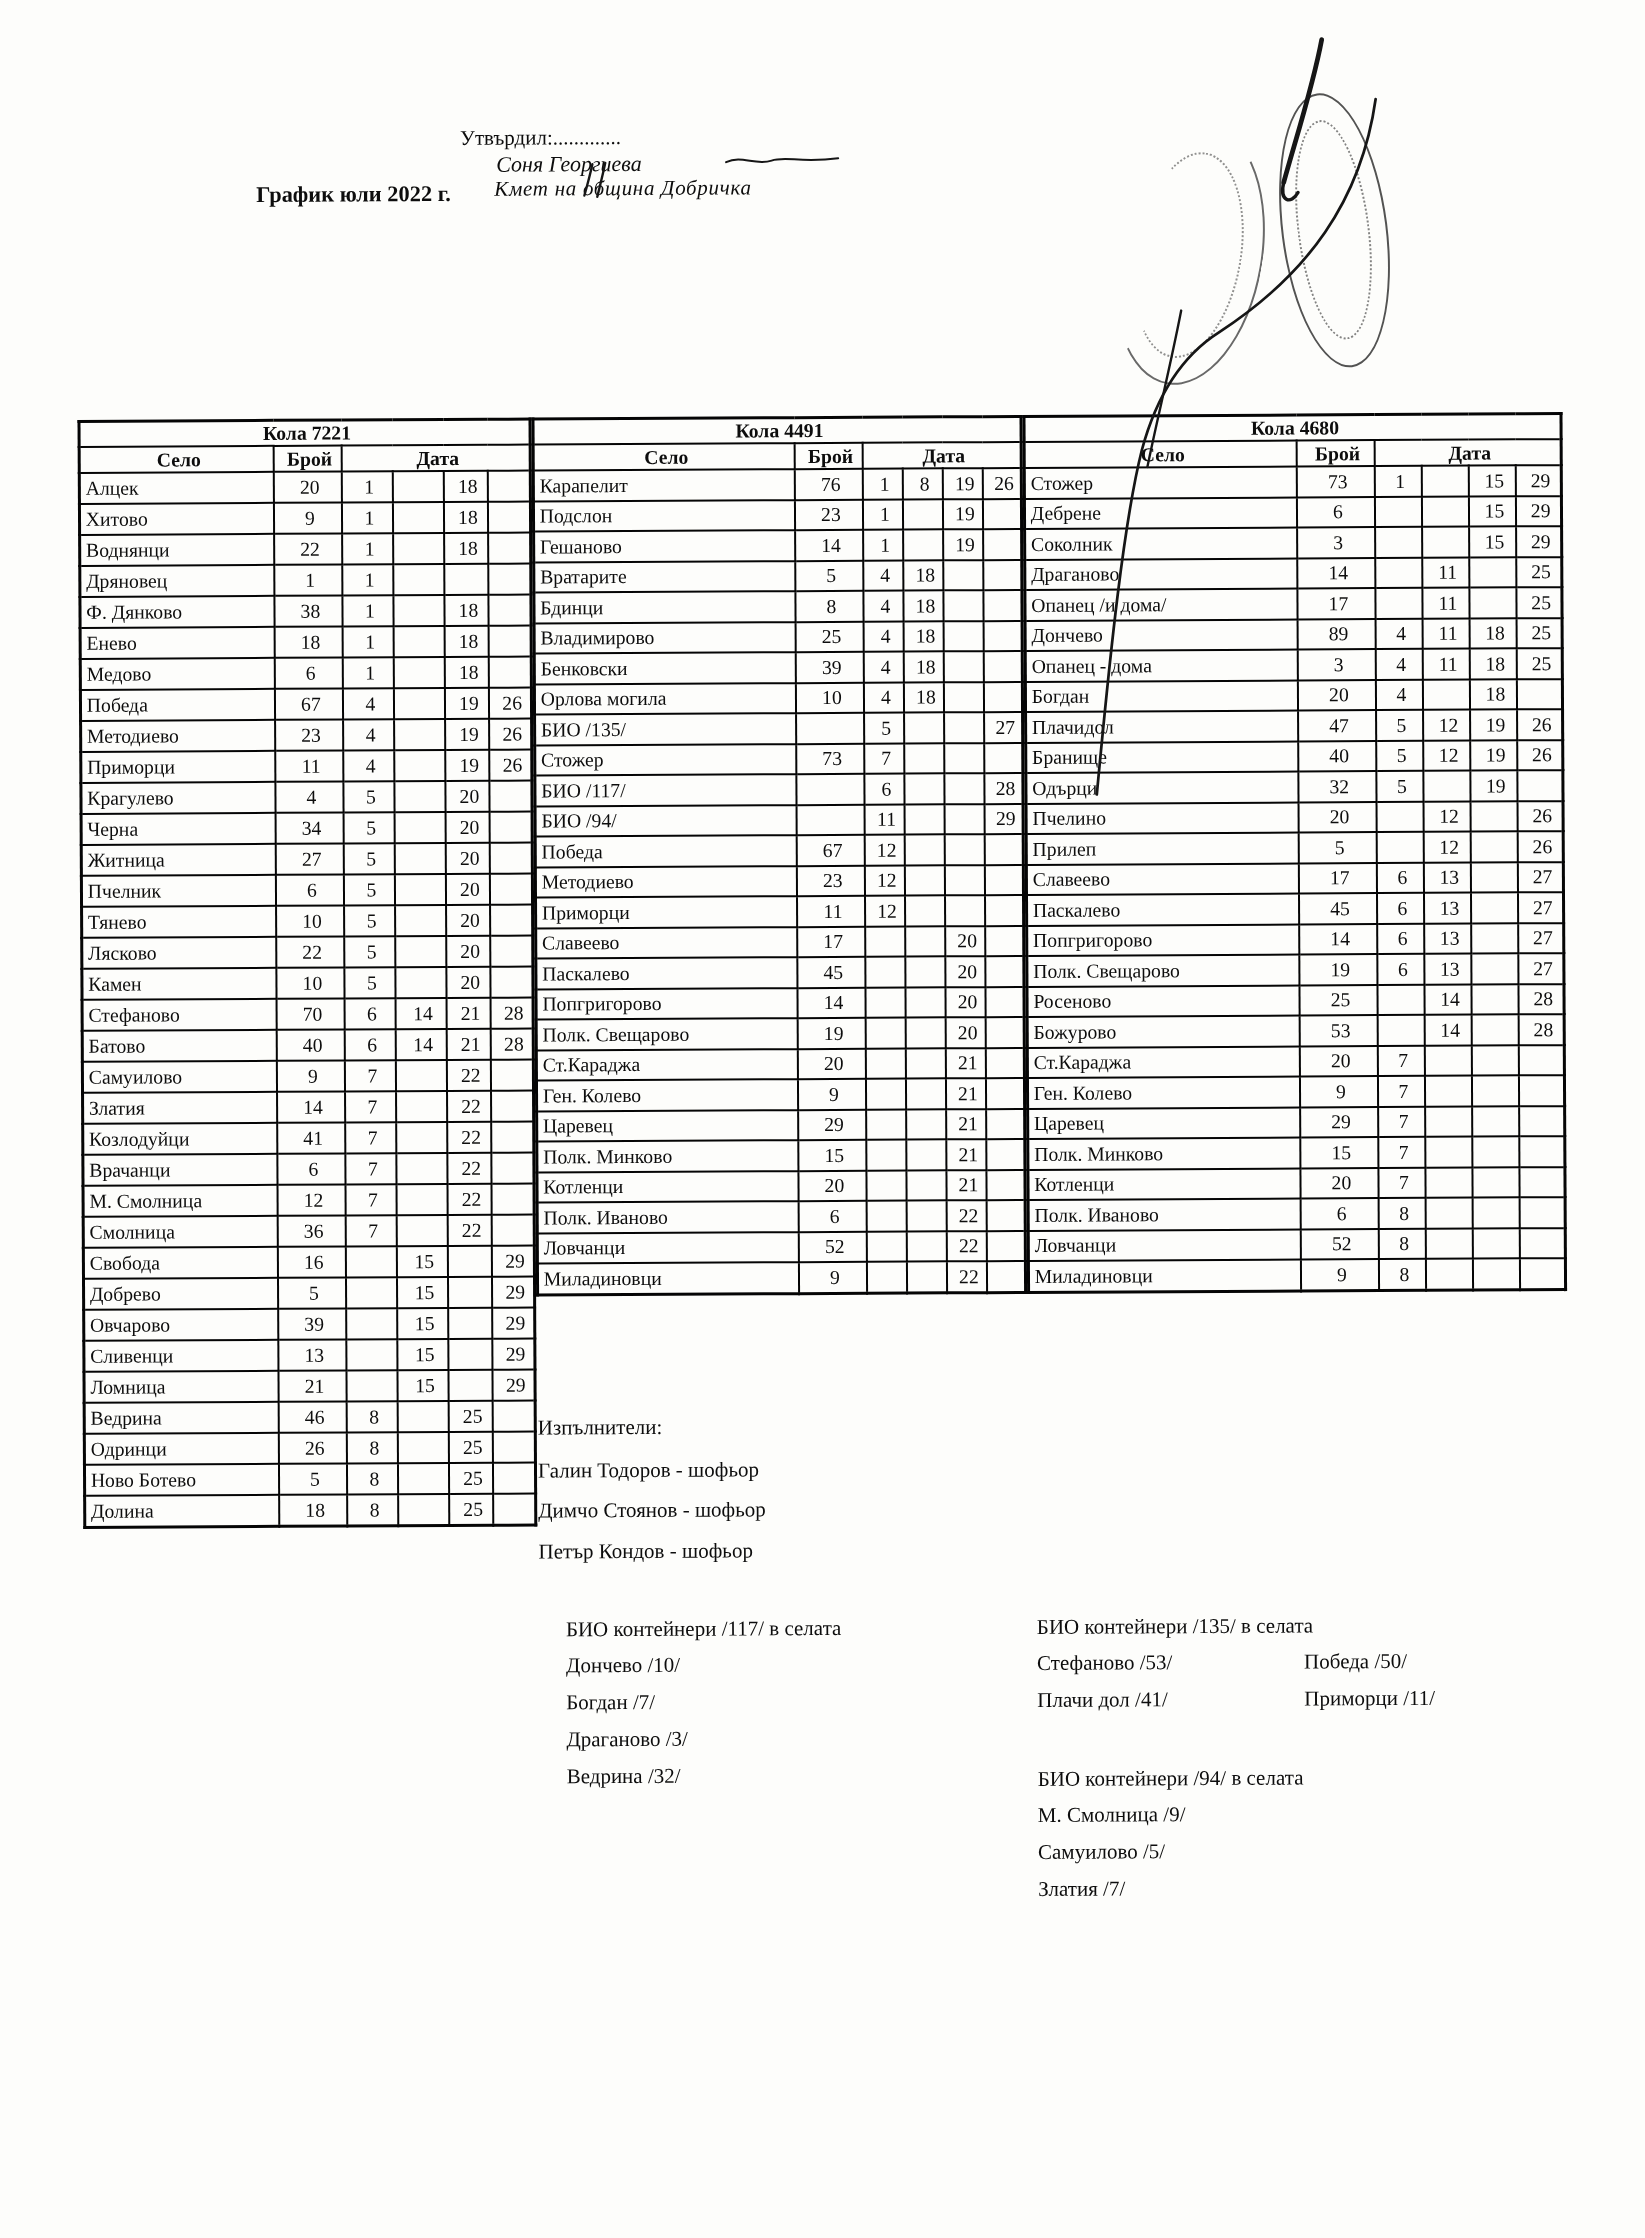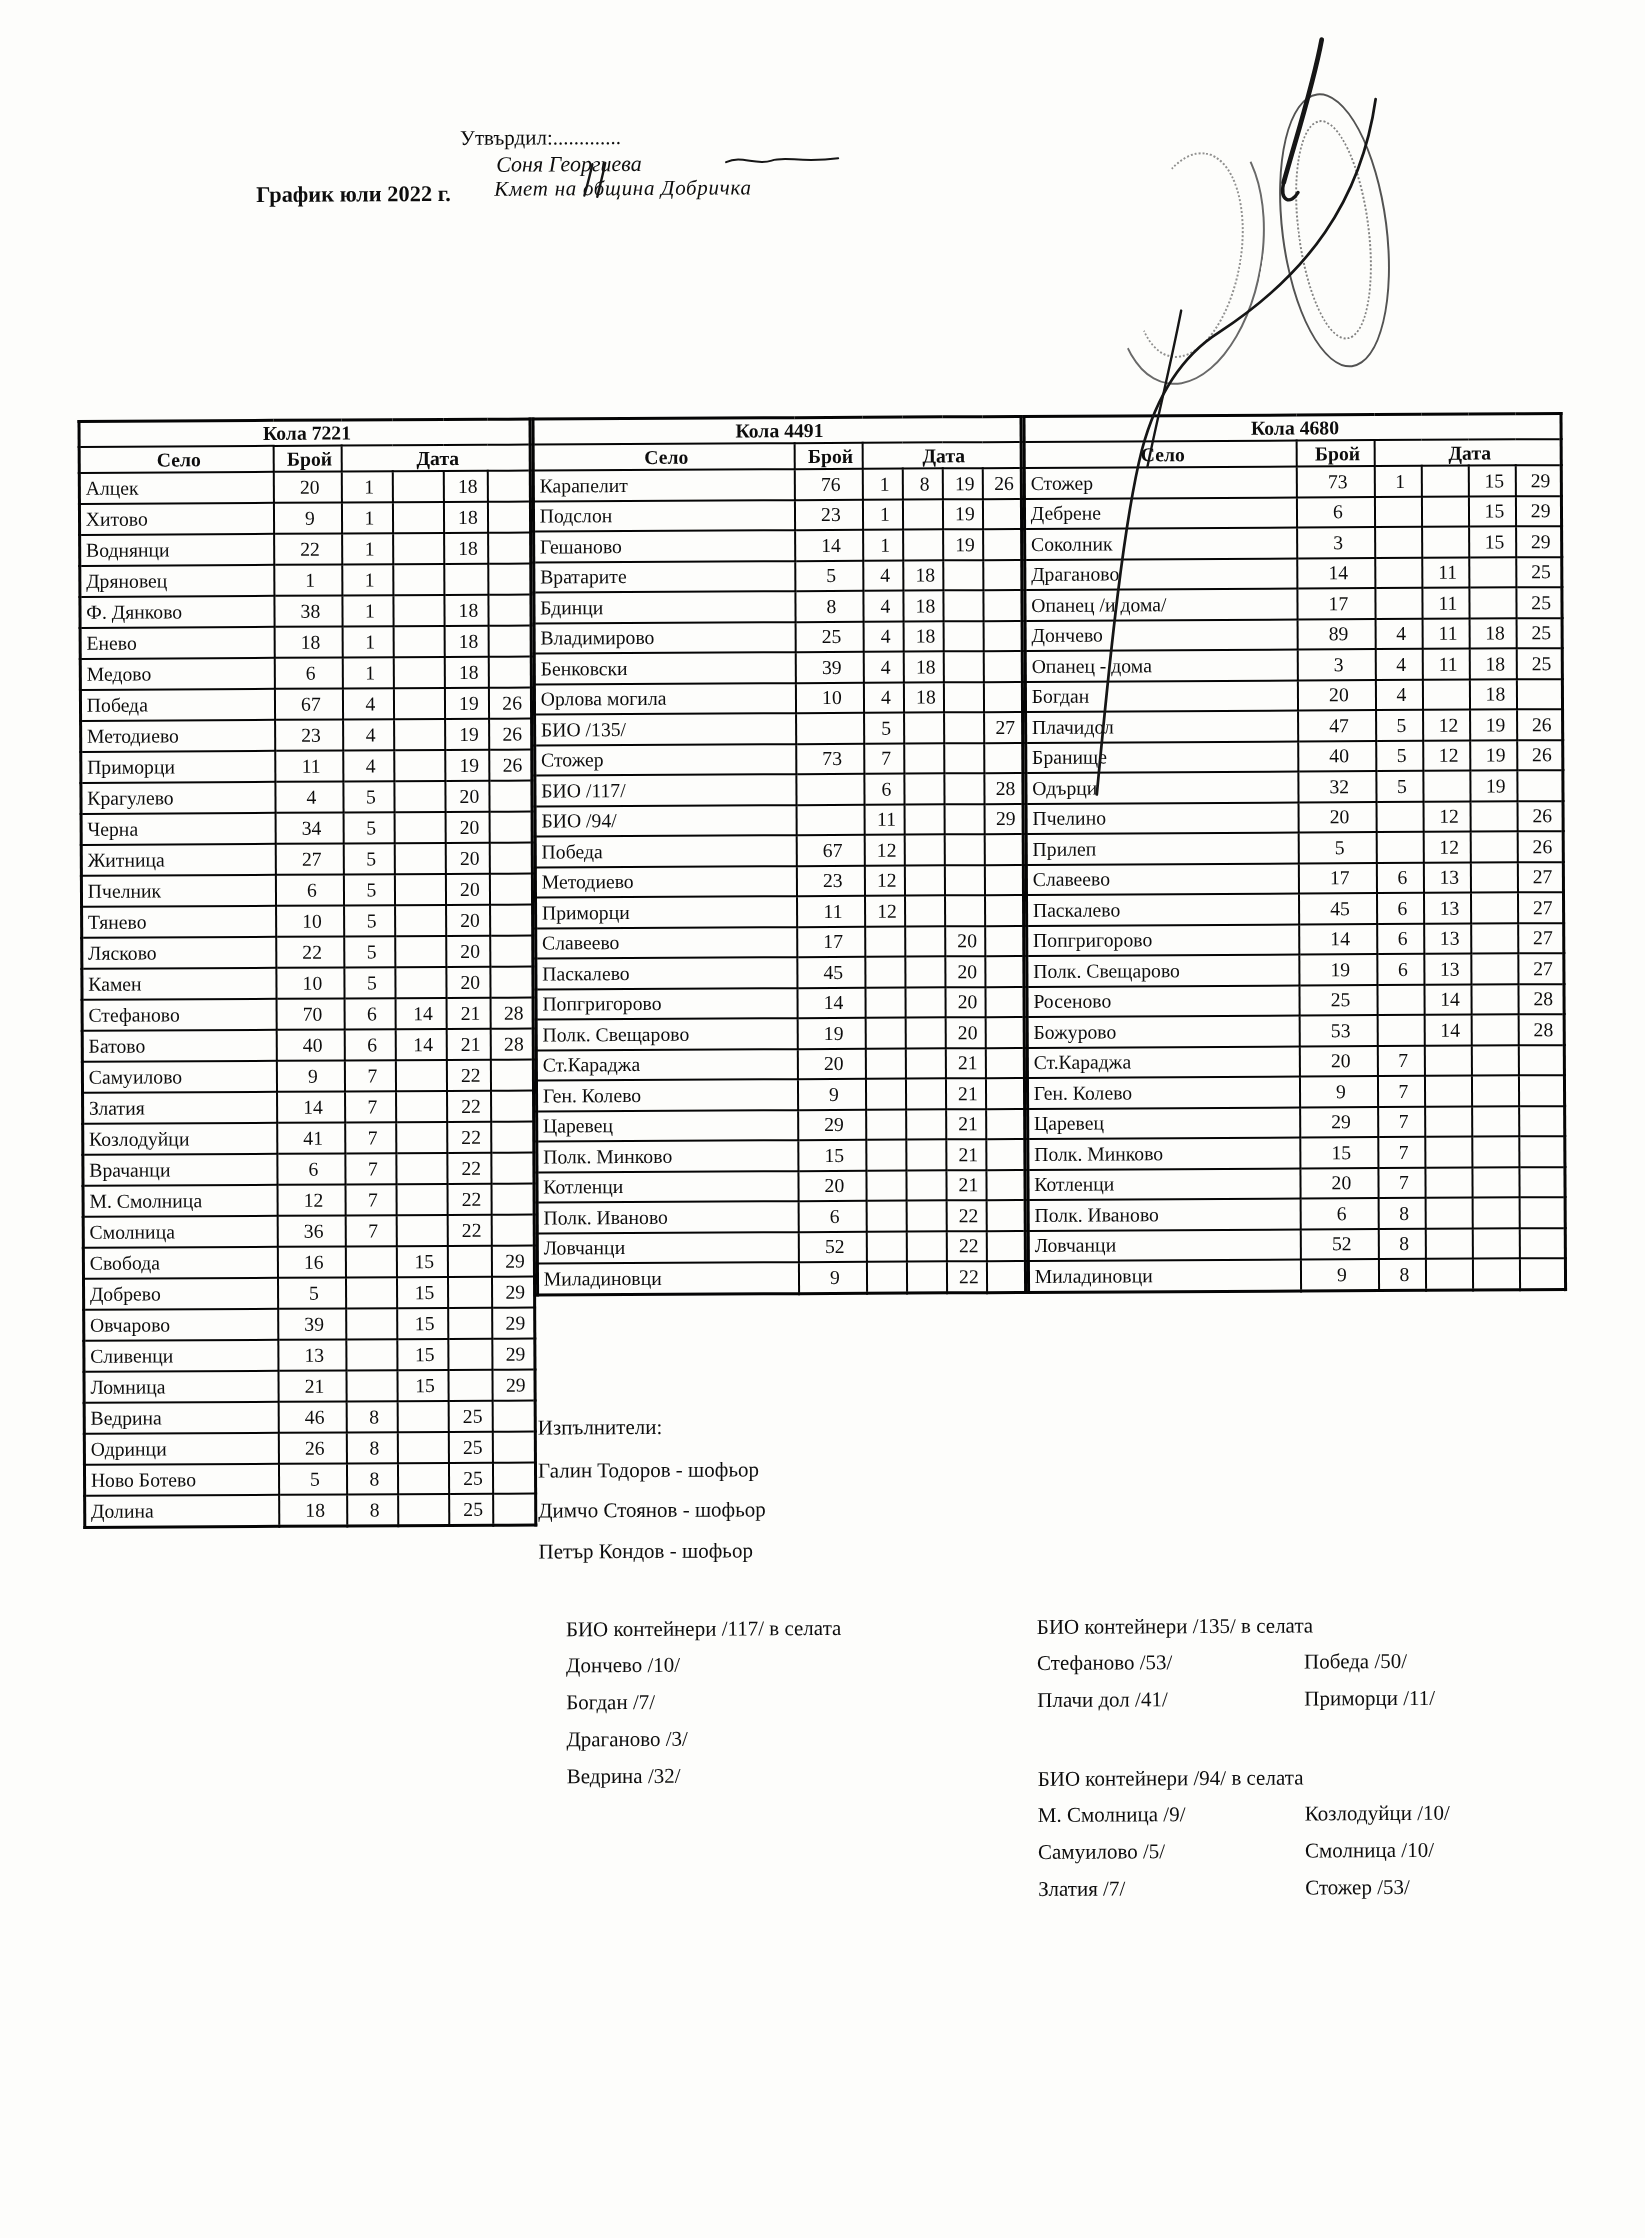--- a/index.html
+++ b/index.html
@@ -862,25 +862,20 @@
     </div>
 
     <div class="bio bio-94">
       <div class="hd">БИО контейнери /94/ в селата</div>
       <div class="cols">
         <div class="c1">
           <div class="it">М. Смолница /9/</div>
           <div class="it">Самуилово /5/</div>
           <div class="it">Златия /7/</div>
         </div>
-        <div class="c2">
-          <div class="it">Козлодуйци /10/</div>
-          <div class="it">Смолница /10/</div>
-          <div class="it">Стожер /53/</div>
-        </div>
       </div>
     </div>
 
     <svg class="ink" width="1646" height="2239" viewBox="0 0 2424 3297">
       <path d="M1953,62 C1940,130 1914,208 1896,272" stroke-width="7"></path>
       <path d="M1896,272 C1889,299 1906,306 1917,287" stroke-width="5"></path>
       <path d="M2032,150 C2010,300 1930,408 1800,492 C1744,527 1707,585 1685,665 C1658,770 1637,960 1616,1172" stroke-width="4"></path>
       <path d="M1744,460 C1727,545 1709,614 1693,690" stroke-width="3.5"></path>
       <path d="M1075,238 C1098,227 1118,244 1142,236 C1162,229 1185,240 1240,233" stroke-width="3"></path>
       <path d="M878,240 C874,258 870,272 866,286" stroke-width="3.5"></path>

